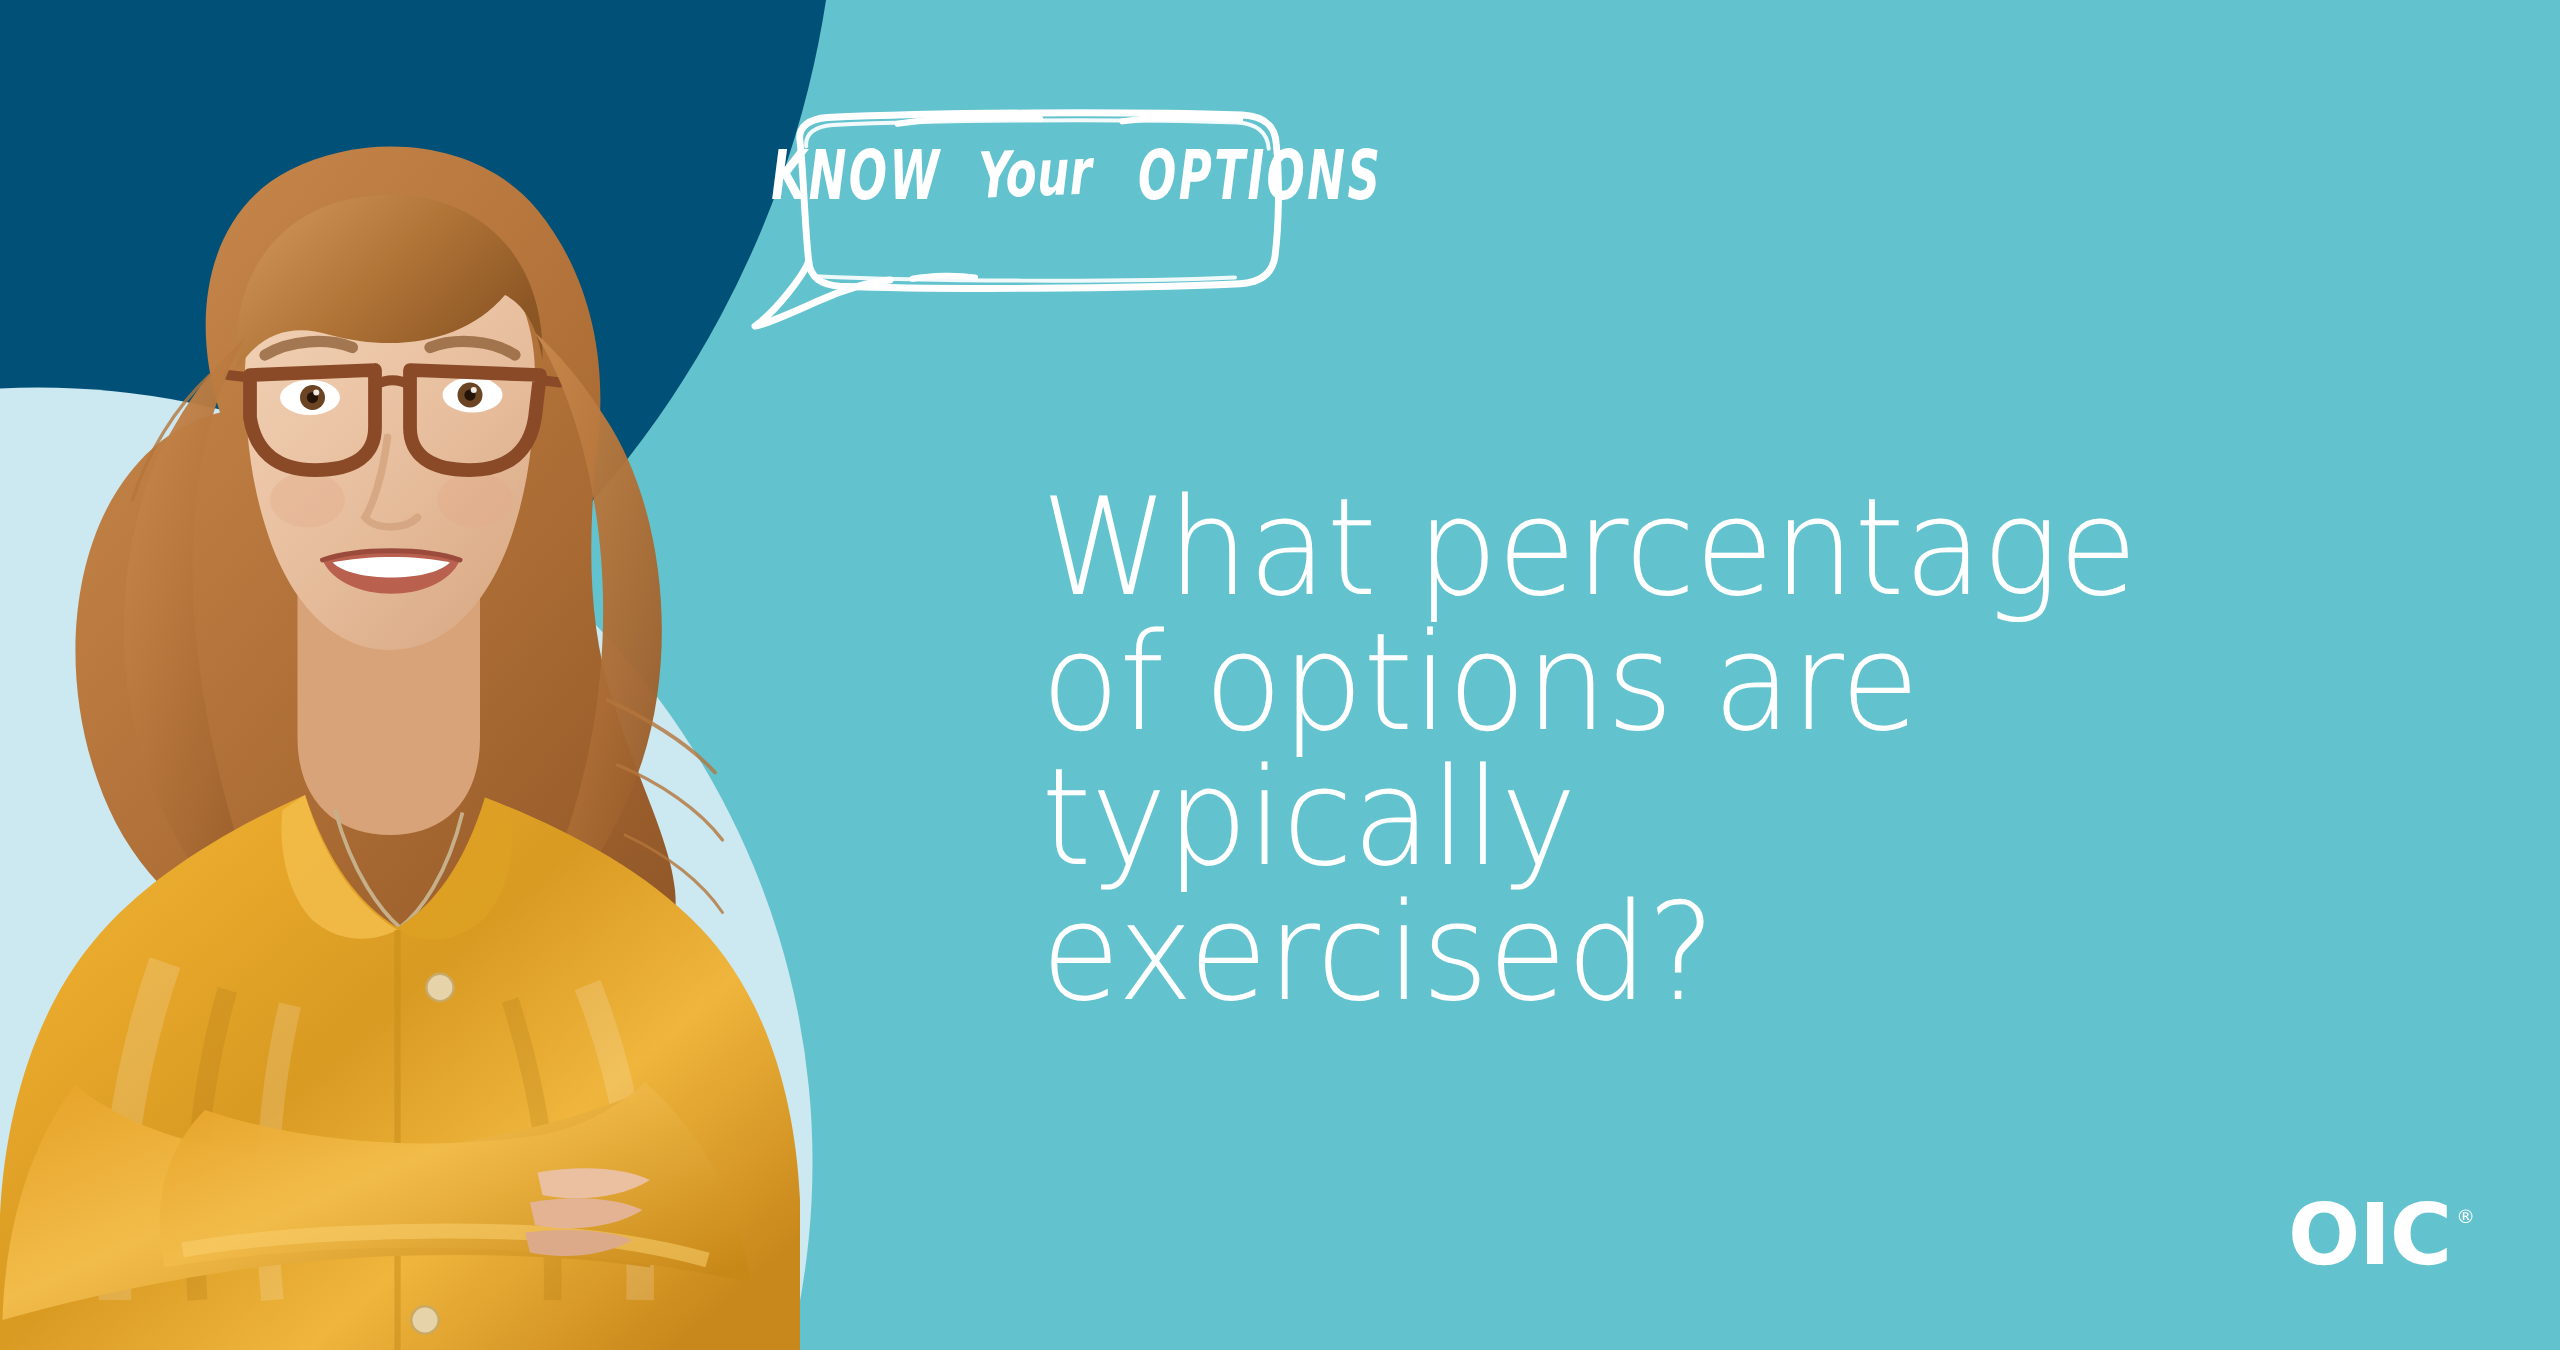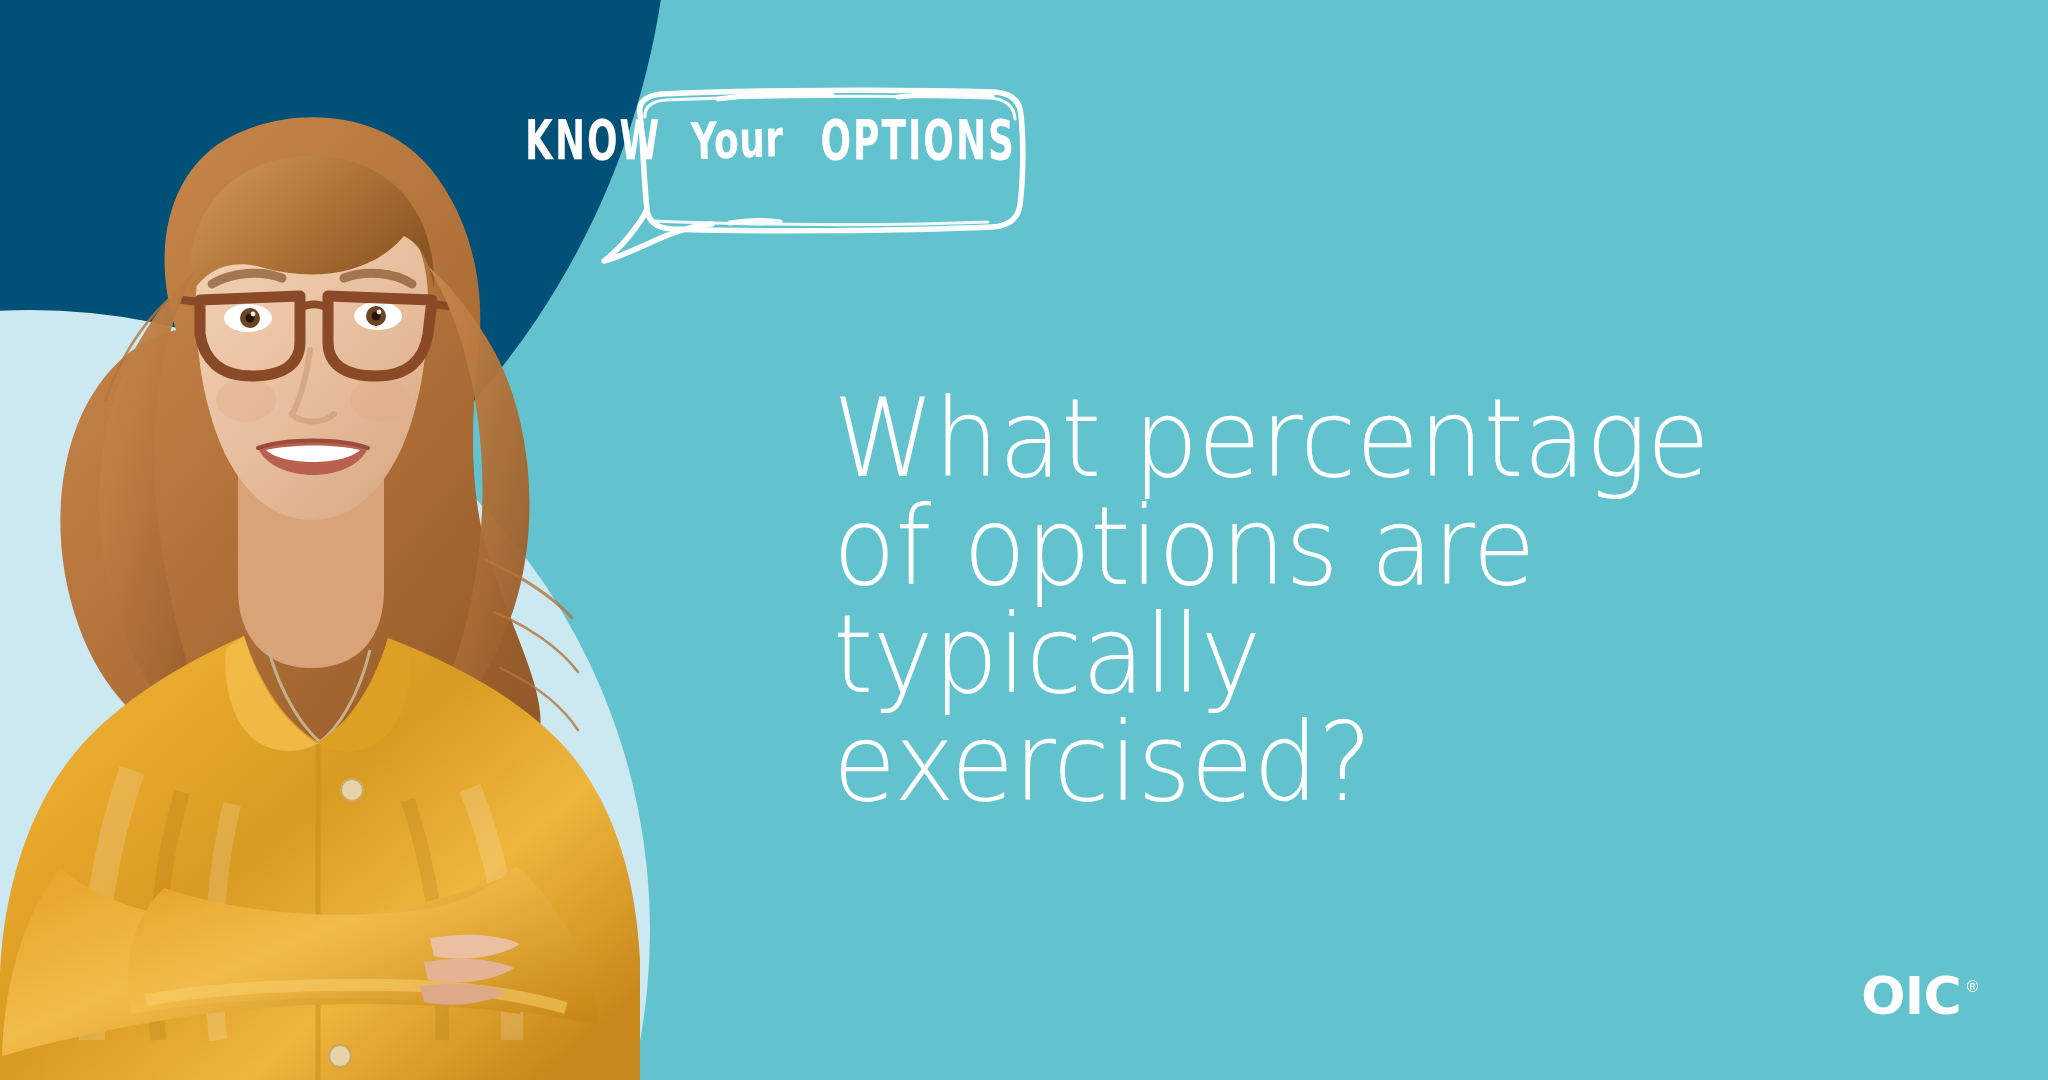--- a/index.html
+++ b/index.html
@@ -37,23 +37,24 @@
   }
   .bubble-svg { display:block; width:440px; height:190px; overflow:visible; }
 
   .bubble-text {
     position: absolute;
     left: 0; top: 0;
     width: 440px;
     height: 130px;
     display: flex;
     align-items: center;
-    justify-content: flex-end;
+    justify-content: flex-start;
     gap: 0.22em;
     pointer-events: none;
+    font-style: italic;
   }
   .bt-piece {
     color: #ffffff;
     font-family: "DejaVu Sans", sans-serif;
     font-weight: 700;
     letter-spacing: 0.055em;
     line-height: 1;
     transform: scaleX(0.80) scaleY(1.22);
     transform-origin: center center;
     white-space: nowrap;
@@ -84,21 +85,21 @@
     position: absolute;
     right: 68px;
     bottom: 62px;
     display: flex;
     align-items: flex-start;
     color: #ffffff;
   }
   .logo-word {
     font-family: "DejaVu Sans", sans-serif;
     font-weight: 700;
-    font-size: 52px;
+    font-size: 68px;
     line-height: 0.85;
     letter-spacing: -0.012em;
     text-align: right;
   }
   .logo-reg {
     font-family: "DejaVu Sans", sans-serif;
     font-size: 15px;
     line-height: 1;
     margin-top: 6px;
     margin-left: 4px;

